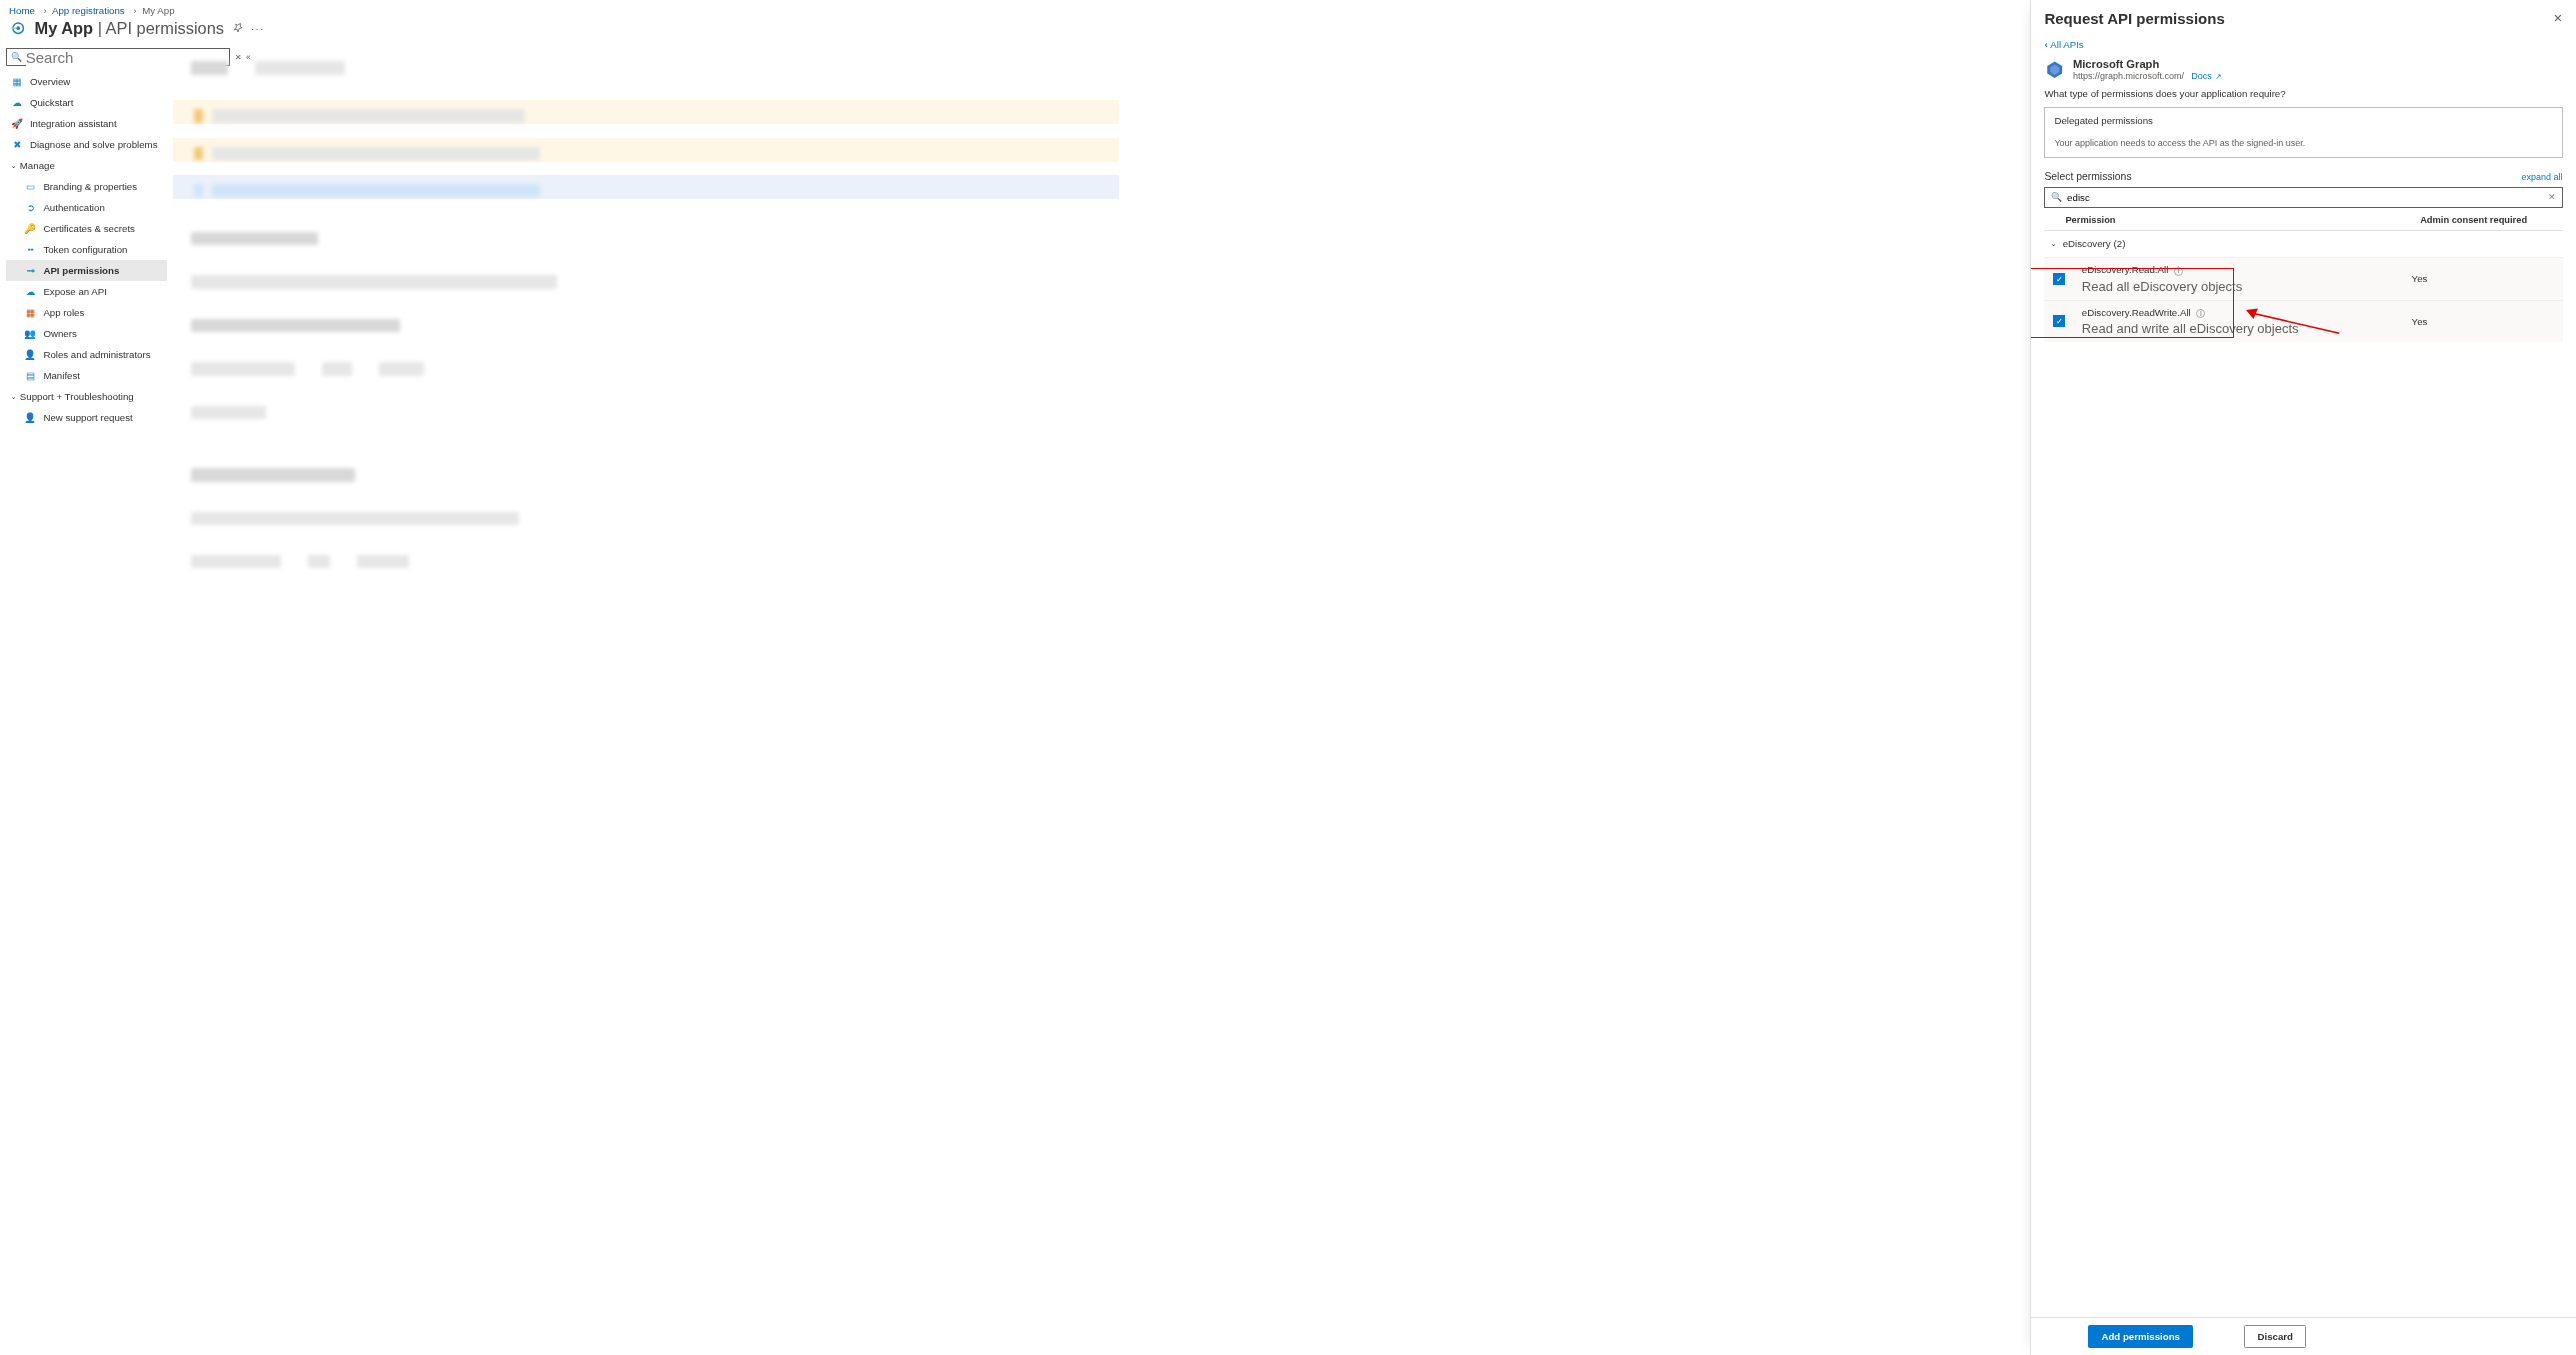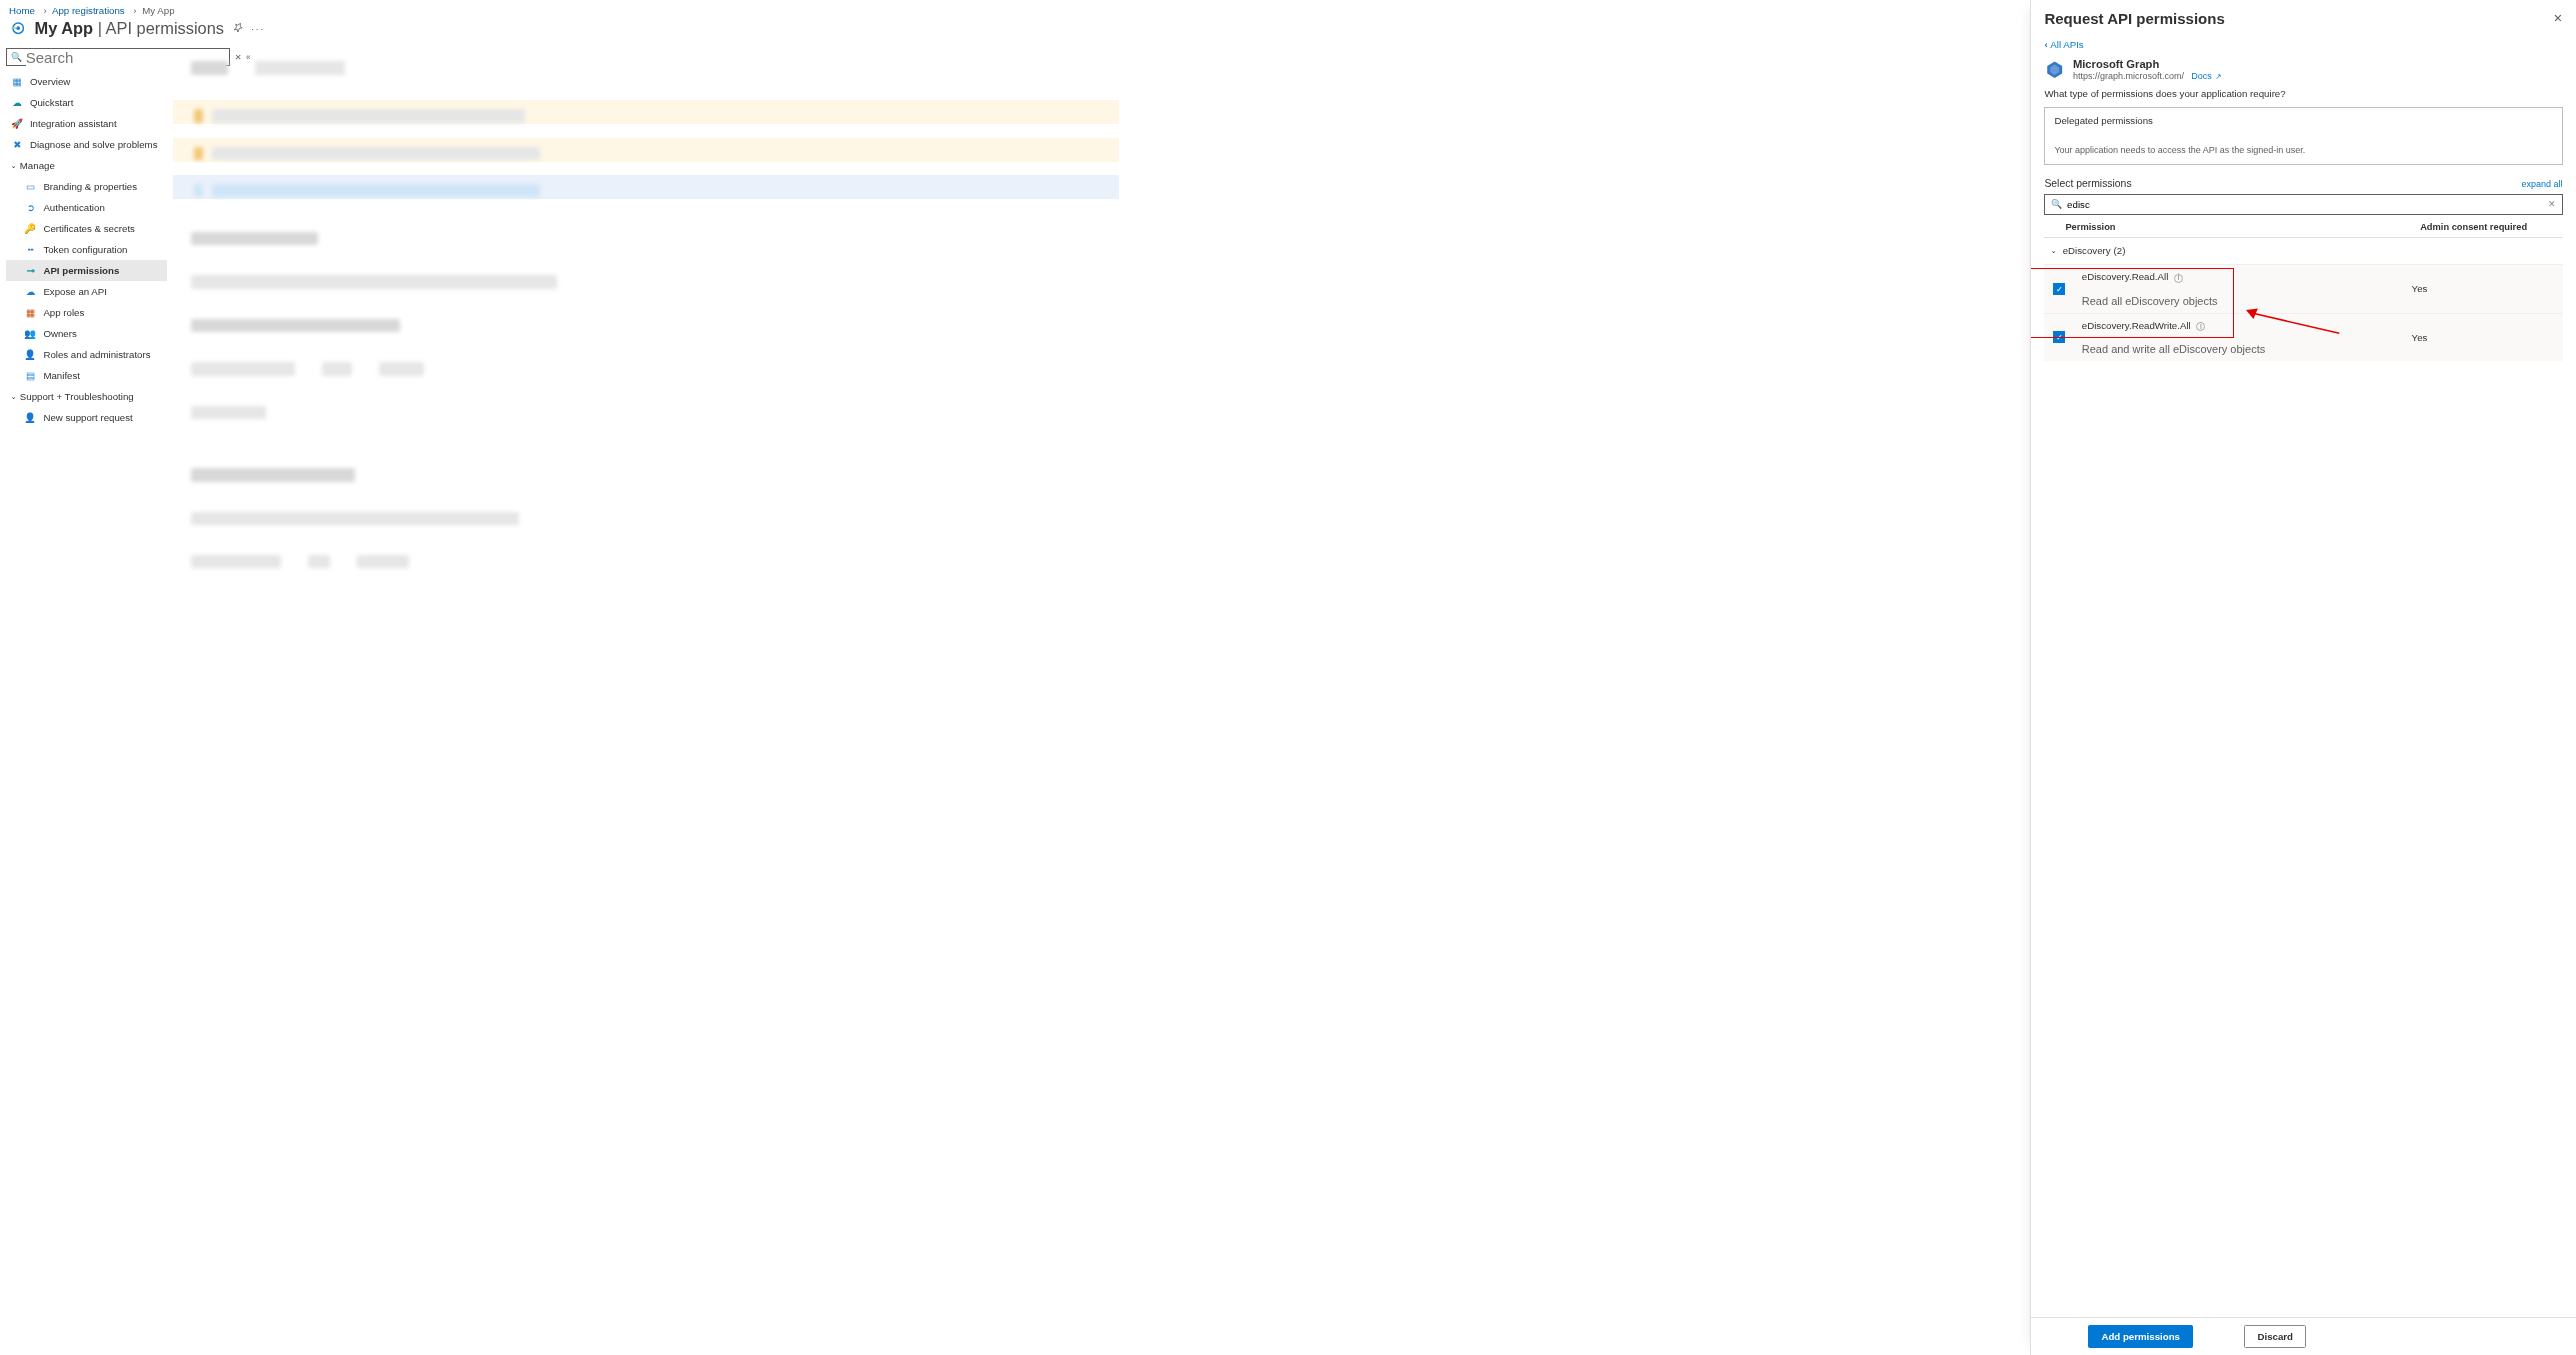--- a/index.html
+++ b/index.html
@@ -78,21 +78,21 @@
   .api-row .api-text .name { font-weight: 600; font-size: 11.2px; }
   .api-row .api-text .url { font-size: 9px; color: #605e5c; }
   .api-row .api-text .docs { color: #0078d4; margin-left: 4.5px; font-size: 9px; cursor: pointer; }
   .ext-icon { font-size: 7.5px; color: #0078d4; margin-left: 1.5px; }
 
   .question { font-size: 9.7px; margin: 3px 0 7.5px; }
 
   .perm-type-row { display: flex; gap: 9px; margin-bottom: 13.4px; }
   .perm-card { flex: 1; border: 0.7px solid #bdbdbd; padding: 7.5px 9px; cursor: pointer; font-size: 9px; }
   .perm-card.selected { border: 1.5px solid #0078d4; background: #f3f6fb; padding: 6.7px 8.2px; }
-  .perm-card .pc-title { font-size: 9.7px; margin-bottom: 18px; color: #323130; }
+  .perm-card .pc-title { font-size: 9.7px; margin-bottom: 11px; color: #323130; }
   .perm-card .pc-desc { color: #605e5c; line-height: 1.35; }
 
   .select-row { display: flex; justify-content: space-between; align-items: baseline; margin-bottom: 3px; }
   .select-row .lbl { font-size: 10.4px; color: #323130; }
   .select-row .expand { color: #0078d4; font-size: 9px; cursor: pointer; }
 
   .perm-search { display: flex; align-items: center; border: 0.7px solid #605e5c; height: 21px; padding: 0 6px; margin: 4.5px 0 3px; }
   .perm-search .sicon { color: #605e5c; margin-right: 4.5px; font-size: 9px; }
   .perm-search input { border: none; outline: none; flex: 1; font-size: 9.7px; }
   .perm-search .clear { color: #888; cursor: pointer; font-size: 9px; }
@@ -102,21 +102,21 @@
   .perm-table-head .c2 { width: 142px; text-align: center; }
 
   .perm-group { display: flex; align-items: center; padding: 7.5px 3px 7.5px 6px; cursor: pointer; font-size: 9.7px; }
   .perm-group .g-chev { margin-right: 6px; font-size: 7.5px; }
 
   .perm-row { display: flex; align-items: center; padding: 6px 9px; background: #faf9f8; border-top: 0.7px solid #f0efee; }
   .perm-row .cb { width: 12px; height: 12px; background: #0078d4; display: inline-flex; align-items: center; justify-content: center; color: #fff; font-size: 8.2px; border: 0.7px solid #0078d4; cursor: pointer; margin-right: 16.4px; }
   .perm-row .ptext { flex: 1; }
   .perm-row .pname { font-size: 9.7px; }
   .perm-row .pname .info { color: #888; font-size: 8.2px; margin-left: 3px; border: 0.7px solid #aaa; border-radius: 50%; width: 9px; height: 9px; display: inline-flex; align-items: center; justify-content: center; line-height: 1; }
-  .perm-row .pdesc { font-size: 11px; color: #605e5c; margin-top: 12px; }
+  .perm-row .pdesc { font-size: 13px; color: #605e5c; margin-top: 3px; }
   .perm-row .admin { width: 142px; font-size: 9.7px; }
 
   .highlight-box { position: absolute; border: 1.5px solid #e30000; pointer-events: none; }
   .arrow { position: absolute; pointer-events: none; }
 
   .panel-footer { border-top: 0.7px solid #e1dfdd; padding: 7.5px 13.4px; display: flex; gap: 7.5px; }
   .btn { height: 22.4px; padding: 0 12px; font-size: 9.7px; cursor: pointer; border-radius: 1.5px; margin-left: 44px; }
   .btn.primary { background: #0078d4; color: #fff; border: 0.7px solid #0078d4; font-weight: 600; }
   .btn.secondary { background: #fff; color: #323130; border: 0.7px solid #8a8886; font-weight: 600; }
 

